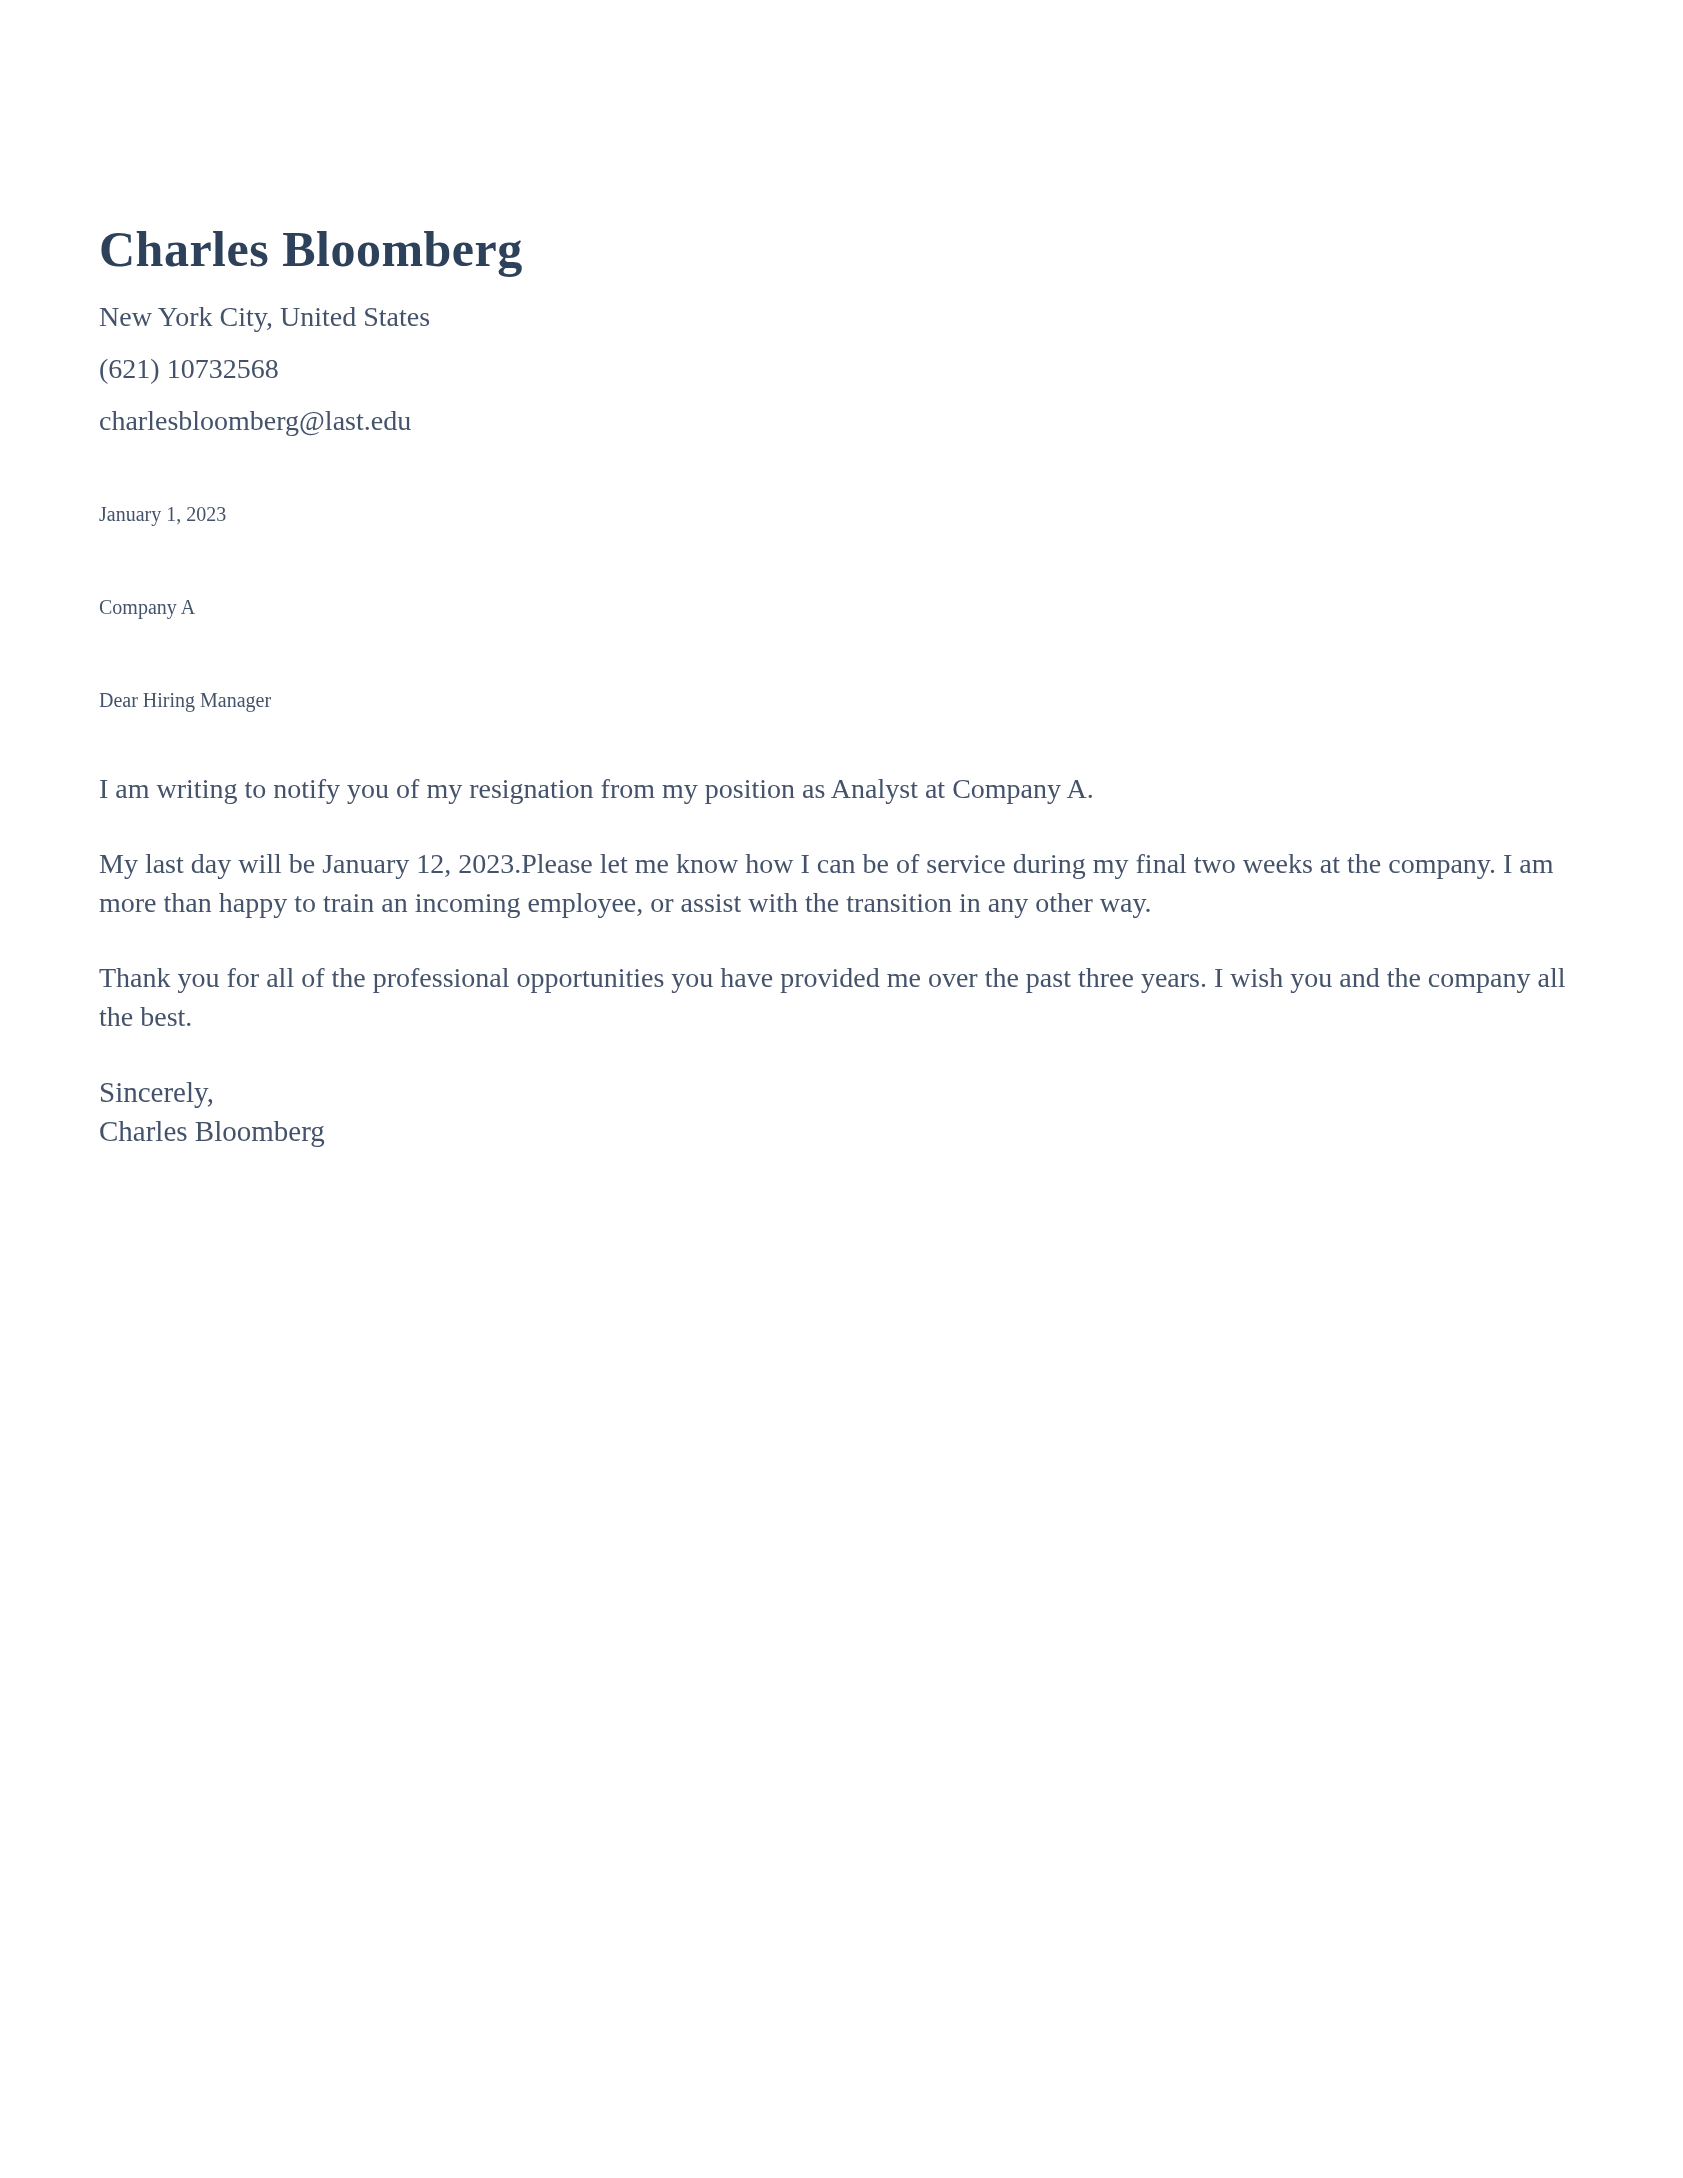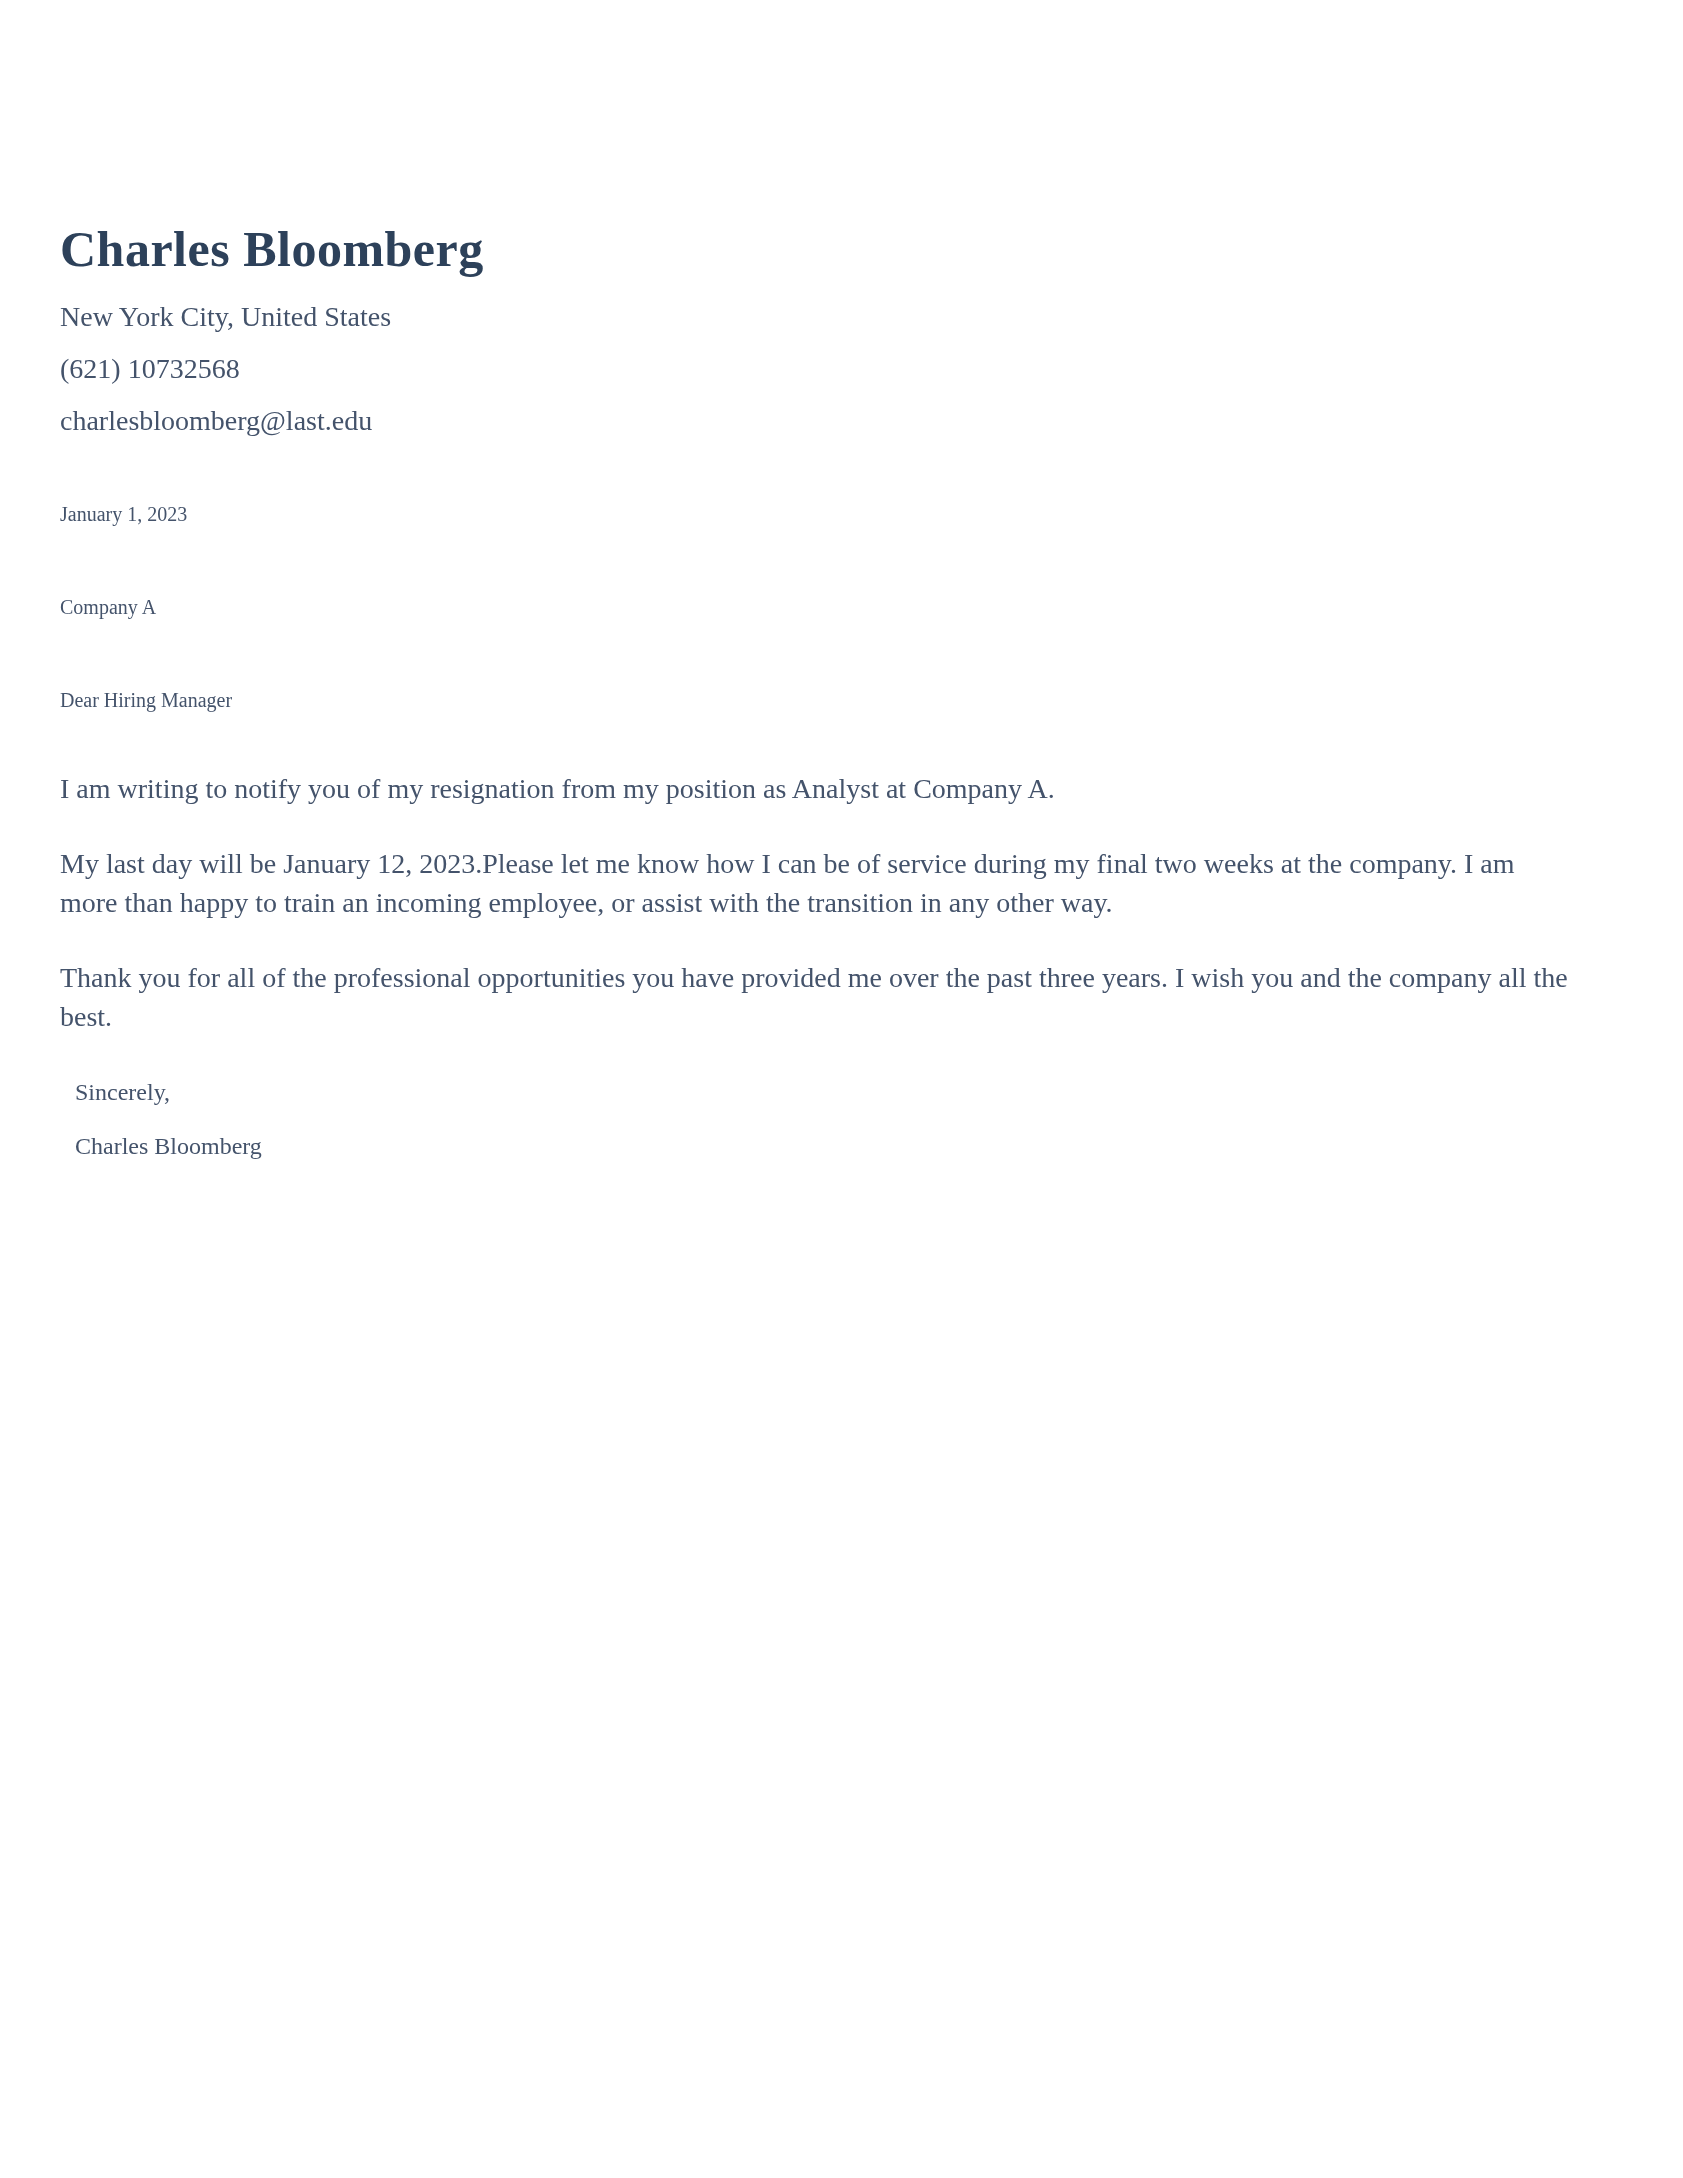--- a/index.html
+++ b/index.html
@@ -6,21 +6,21 @@
     margin: 0;
     padding: 0;
     background: #ffffff;
   }
   .page {
     position: relative;
     width: 1683px;
     height: 2178px;
     background: #ffffff;
     box-sizing: border-box;
-    padding: 220px 112px 0 60px;
+    padding: 220px 112px 0 99px;
     font-family: "Liberation Serif", "DejaVu Serif", serif;
     color: #44536b;
     overflow: hidden;
   }
   .sender-name {
     margin: 0 0 20px 0;
     font-size: 50px;
     line-height: 59px;
     font-weight: 700;
     color: #2d415a;
@@ -38,22 +38,22 @@
   }
   .body-para {
     margin: 36px 0 0 0;
     font-size: 28px;
     line-height: 39px;
   }
   .body-para.first {
     margin-top: 51px;
   }
   .signoff-line {
-    margin: 15px;
-    font-size: 24px;
+    margin: 0;
+    font-size: 29px;
     line-height: 39px;
   }
   .signoff-line.first {
     margin-top: 37px;
   }
 </style>
 </head>
 <body>
 
 <div class="page">

